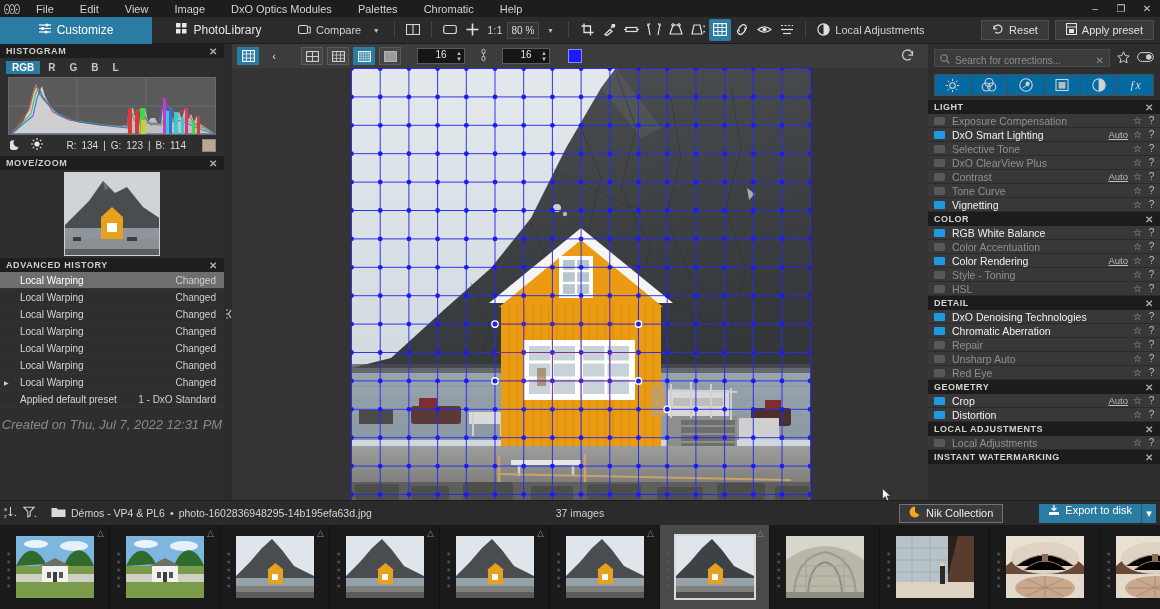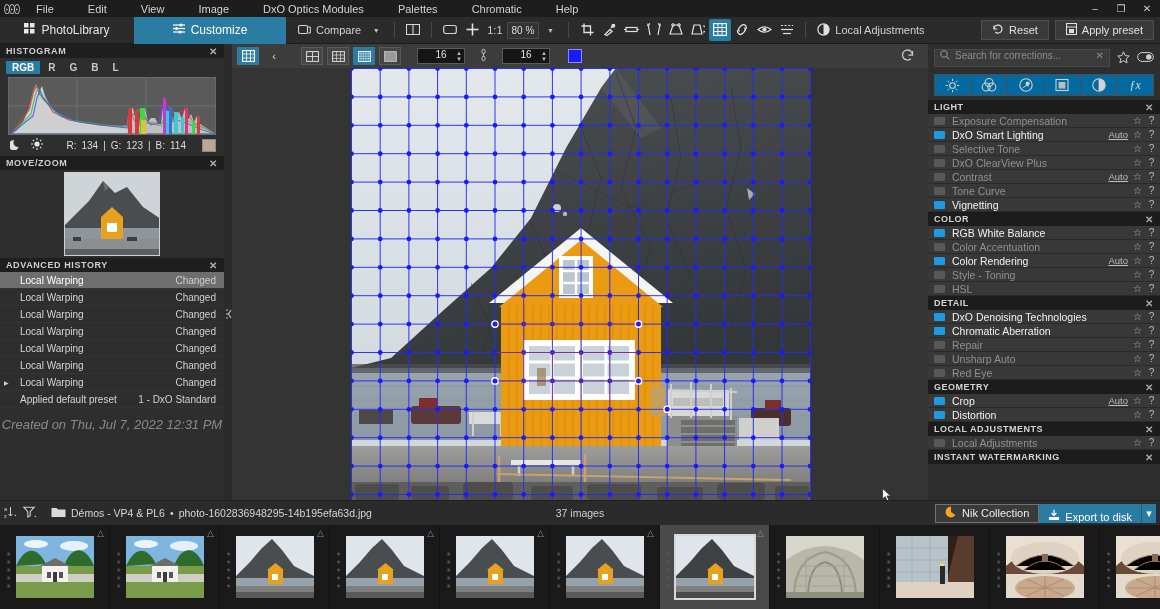--- a/index.html
+++ b/index.html
@@ -4,21 +4,21 @@
 <style>
   * { box-sizing: border-box; margin:0; padding:0; }
   html,body { width:1160px; height:609px; overflow:hidden; background:#2b2b2b;
     font-family:"Liberation Sans", sans-serif; color:#c9c9c9; font-size:11px; }
   .app { position:relative; width:1160px; height:609px; background:#2e2e2e; }
 
   
   .titlebar { height:17px; background:#1d1d1d; display:flex; align-items:center; padding-left:4px;
      position:relative; }
   .logo-glyph { font-size:10px; color:#d8d8d8; letter-spacing:-1px; margin-right:8px; font-family:"DejaVu Sans Mono", monospace;}
-  .menu { display:flex; align-items:center; gap:16px; }
+  .menu { display:flex; align-items:center; gap:8px; }
   .menu-item { padding:2px 9px; color:#d3d3d3; font-size:11px; cursor:default; }
   .win-ctrls { position:absolute; right:0; top:0; height:17px; display:flex; }
   .win-btn { width:26px; height:17px; display:flex; align-items:center; justify-content:center;
      color:#cfcfcf; font-size:10px; }
 
   
   .topbar { height:27px; background:#2b2b2b; display:flex; align-items:center; border-bottom:1px solid #1d1d1d; }
   .tabbtn { height:27px; display:flex; align-items:center; gap:6px; padding:0 18px; font-size:12px;
      color:#e3e3e3; }
   .tabbtn.photolib { width:134px; justify-content:center; }
@@ -72,21 +72,21 @@
   .gb-right { margin-left:auto; display:flex; align-items:center; gap:8px; padding-right:8px;}
   .canvas { position:absolute; left:0; right:0; top:24px; bottom:0; background:#343434; }
   .photo { position:absolute; left:119px; top:0px; width:460px; height:455px; overflow:hidden; }
   .warpgrid { position:absolute; left:119px; top:0px; width:460px; height:455px; pointer-events:none;}
   .cursor-arrow { position:absolute; left:650px; top:420px; width:10px; height:14px; }
 
   
   .right { position:absolute; right:0; top:44px; width:232px; bottom:25px; background:#2e2e2e; }
   .searchrow { display:flex; align-items:center; gap:7px; padding:5px 6px; }
   .searchbox { flex:1; height:18px; background:#3b3b3b; border:1px solid #4a4a4a; display:flex;
-     align-items:flex-start; gap:5px; padding:0 5px; color:#8d8d8d; font-size:10px;}
+     align-items:flex-end; gap:5px; padding:0 5px; color:#8d8d8d; font-size:10px;}
   .searchbox .clr { margin-left:auto; font-size:10px; }
   .catrow { display:flex; margin:2px 6px 4px 6px; border:1px solid #4d4d4d; }
   .cat { flex:1; height:20px; display:flex; align-items:center; justify-content:center;
      background:#0369a1; border-right:1px solid #4d4d4d; color:#cfcfcf;}
   .cat:last-child { border-right:none; }
   .sect-hdr { height:14px; background:#1c1c1c; display:flex; align-items:center; padding:0 6px;
      font-size:9px; font-weight:bold; letter-spacing:.5px; color:#d4d4d4; }
   .sect-hdr .x { margin-left:auto; font-size:10px; color:#aaa; }
   .crow { height:14px; display:flex; align-items:center; padding:0 5px 0 6px; font-size:10.5px;
      border-bottom:1px solid #2a2a2a; background:#383838; }
@@ -101,22 +101,22 @@
 
   
   .statusbar { position:absolute; left:0; right:0; bottom:84px; height:25px; background:#2b2b2b;
      display:flex; align-items:center; padding:0 4px; border-top:1px solid #1f1f1f;}
   .bcrumb { display:flex; align-items:center; gap:5px; font-size:10.5px; color:#d5d5d5;}
   .sb-center { position:absolute; left:0; right:0; text-align:center; font-size:10.5px; color:#cfcfcf;
      pointer-events:none;}
   .sb-right { margin-left:auto; display:flex; align-items:center; gap:0px; z-index:2;}
   .nik { display:flex; align-items:center; gap:5px; height:19px; padding:4px 9px; background:#3a3a3a;
      border:1px solid #737373; color:#ececec; font-size:11px;}
-  .exp { display:flex; align-items:flex-end; gap:5px; height:19px; padding:0 9px; background:#2b7ca3;
-     color:#fff; font-size:11px; }
+  .exp { display:flex; align-items:flex-start; gap:5px; height:19px; padding:0 9px; background:#2b7ca3;
+     color:#fff; font-size:11px;margin-left:36px; }
   .expcar { width:15px; height:19px; background:#2b7ca3; display:flex; align-items:center;
      justify-content:center; border-left:1px solid #1f5f7e; color:#fff;}
   .filmstrip { position:absolute; left:0; right:0; bottom:0; height:84px; background:#1a1a1a;
      display:flex; align-items:center; overflow:hidden;}
   .cell { width:110px; height:84px; position:relative; flex:0 0 auto; border-right:1px solid #111;
      display:flex; align-items:center; justify-content:center;}
   .cell .stars { position:absolute; left:6px; top:26px; display:flex; flex-direction:column; gap:2px;}
   .cell .stars span { font-size:6px; color:#555; line-height:6px;}
   .cell .badge { position:absolute; right:5px; top:3px; font-size:9px; color:#8d8d8d;}
   .thumb { width:78px; height:62px; overflow:hidden; position:relative; background:#222;}
@@ -148,43 +148,43 @@
       <div class="menu-item">Help</div>
     </div>
     <div class="win-ctrls">
       <div class="win-btn">–</div>
       <div class="win-btn">❐</div>
       <div class="win-btn close">✕</div>
     </div>
   </div>
 
   <div class="topbar">
-    <div class="tabbtn photolib">
-      <span>
-        <svg width="11" height="11" viewBox="0 0 11 11">
-            <rect x="0" y="0" width="4.5" height="4.5" fill="#e8e8e8"></rect>
-            <rect x="6" y="0" width="4.5" height="4.5" fill="#e8e8e8"></rect>
-            <rect x="0" y="6" width="4.5" height="4.5" fill="#e8e8e8"></rect>
-            <rect x="6" y="6" width="4.5" height="4.5" fill="#e8e8e8"></rect>
-          </svg>
-      </span>
-      <span>PhotoLibrary</span>
-    </div>
     <div class="tabbtn active">
       <span>
         <svg width="12" height="11" viewBox="0 0 12 11">
             <line x1="0" y1="2" x2="12" y2="2" stroke="#fff" stroke-width="1.2"></line>
             <line x1="0" y1="5.5" x2="12" y2="5.5" stroke="#fff" stroke-width="1.2"></line>
             <line x1="0" y1="9" x2="12" y2="9" stroke="#fff" stroke-width="1.2"></line>
             <circle cx="8" cy="2" r="1.6" fill="#fff"></circle>
             <circle cx="3.5" cy="5.5" r="1.6" fill="#fff"></circle>
             <circle cx="7" cy="9" r="1.6" fill="#fff"></circle>
           </svg>
       </span>
       <span>Customize</span>
+    </div>
+    <div class="tabbtn photolib">
+      <span>
+        <svg width="11" height="11" viewBox="0 0 11 11">
+            <rect x="0" y="0" width="4.5" height="4.5" fill="#e8e8e8"></rect>
+            <rect x="6" y="0" width="4.5" height="4.5" fill="#e8e8e8"></rect>
+            <rect x="0" y="6" width="4.5" height="4.5" fill="#e8e8e8"></rect>
+            <rect x="6" y="6" width="4.5" height="4.5" fill="#e8e8e8"></rect>
+          </svg>
+      </span>
+      <span>PhotoLibrary</span>
     </div>
 
     <div class="topbar-tools">
       <div class="tbtn">
         <span>
           <svg width="13" height="11" viewBox="0 0 13 11">
               <rect x="0.5" y="1.5" width="9" height="8" rx="1.6" fill="none" stroke="#d5d5d5" stroke-width="1.1"></rect>
               <path d="M10 3 h2.3 v6 h-2.3" fill="none" stroke="#d5d5d5" stroke-width="1"></path>
             </svg>
         </span>

